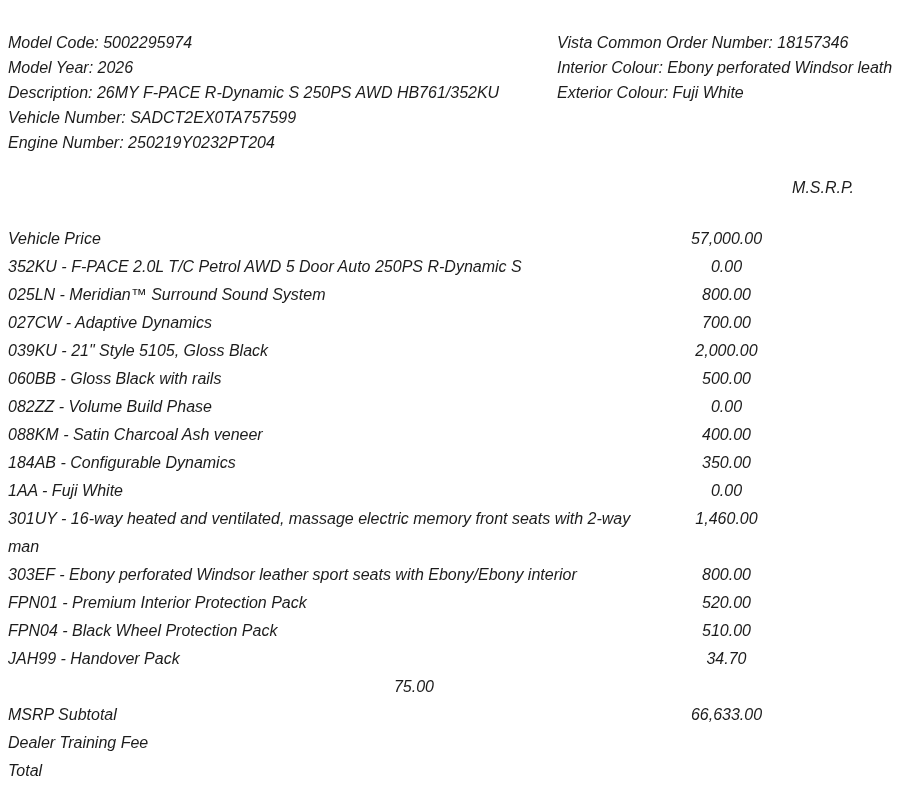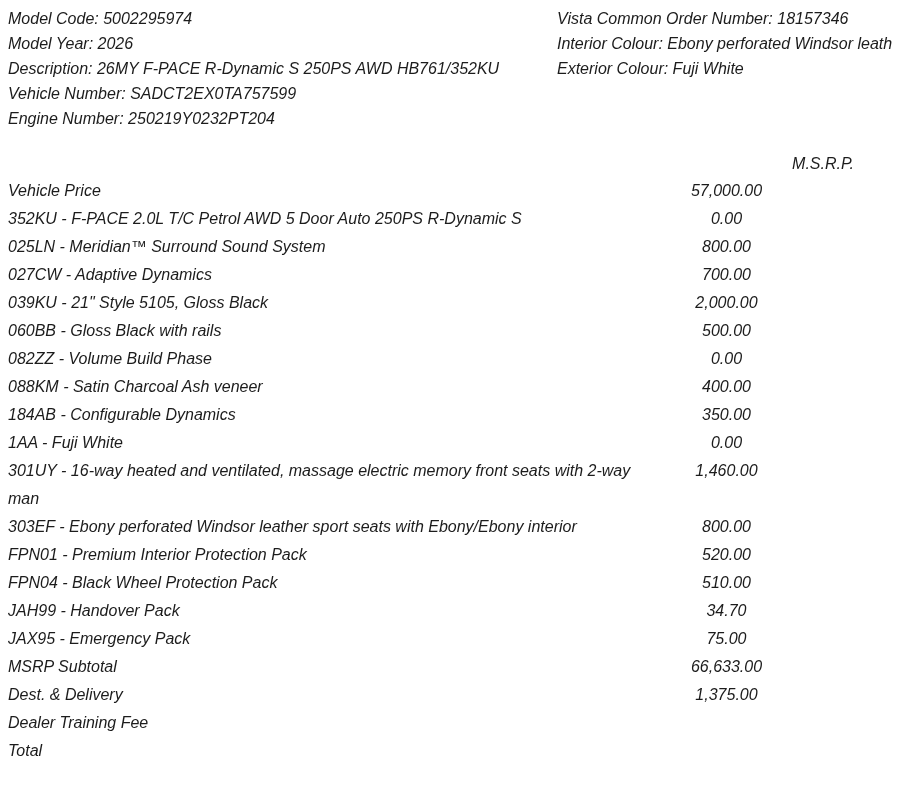--- a/index.html
+++ b/index.html
@@ -15,39 +15,41 @@
     padding: 6px 0 0 8px;
     background: #ffffff;
     color: #1c1c1c;
     font-family: "Liberation Sans", "DejaVu Sans", sans-serif;
     font-style: italic;
     font-size: 16px;
     overflow: hidden;
   }
   .doc-header {
     display: flex;
+    margin-top: 24px;
   }
   .header-left {
     width: 549px;
     flex: 0 0 549px;
   }
   .header-right {
     flex: 1;
   }
   .header-line {
     line-height: 25px;
     white-space: nowrap;
   }
   .msrp-row {
     margin-top: 20px;
     line-height: 26px;
     text-align: right;
     padding-right: 44px;
   }
   .items {
+    margin-top: 24px;
   }
   .item-row {
     display: flex;
     align-items: flex-start;
     padding-right: 78px;
   }
   .cell-desc {
     width: 625px;
     flex: 0 0 625px;
     line-height: 28px;
@@ -177,33 +179,28 @@
     <div class="cell-desc">FPN04 - Black Wheel Protection Pack</div>
     <div class="cell-price">510.00</div>
   </div>
 
   <div class="item-row">
     <div class="cell-desc">JAH99 - Handover Pack</div>
     <div class="cell-price">34.70</div>
   </div>
 
   <div class="item-row">
-    <div class="cell-desc">JAX95 - Emergency Pack</div>
     <div class="cell-price">75.00</div>
   </div>
 
   <div class="item-row">
     <div class="cell-desc">MSRP Subtotal</div>
     <div class="cell-price">66,633.00</div>
   </div>
 
-  <div class="item-row">
-    <div class="cell-desc">Dest. &amp; Delivery</div>
-    <div class="cell-price">1,375.00</div>
-  </div>
 
   <div class="item-row">
     <div class="cell-desc">Dealer Training Fee</div>
     <div class="cell-price"></div>
   </div>
 
   <div class="item-row">
     <div class="cell-desc">Total</div>
   </div>
 </div>

